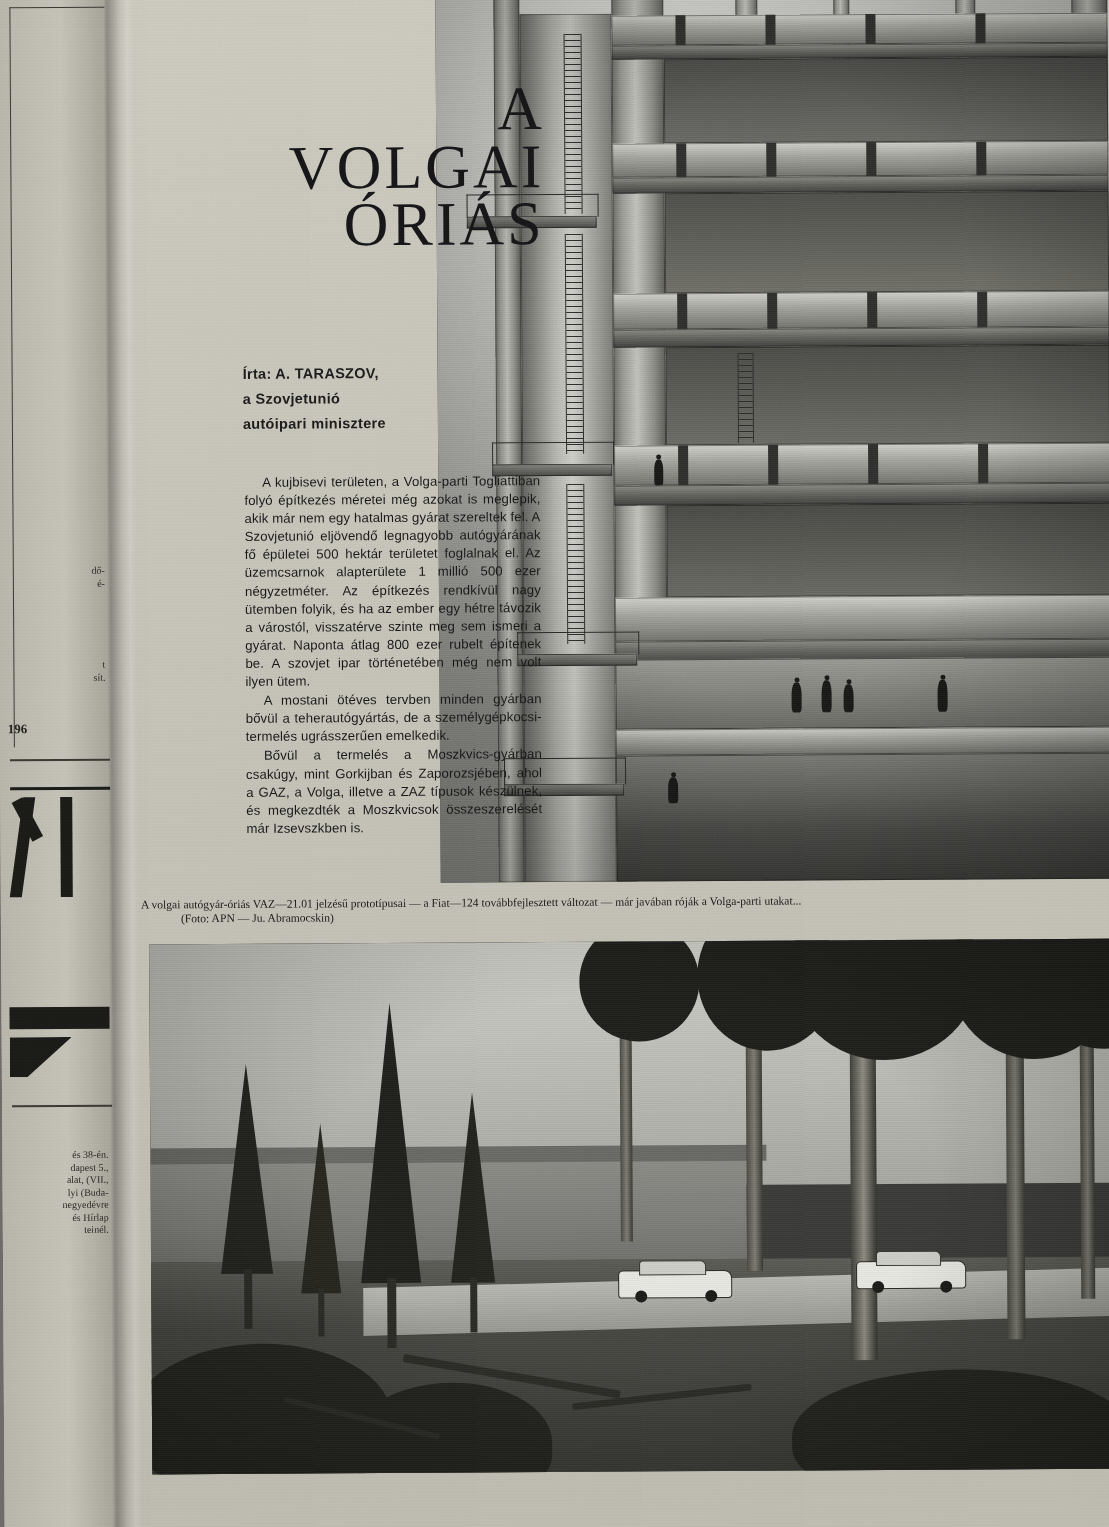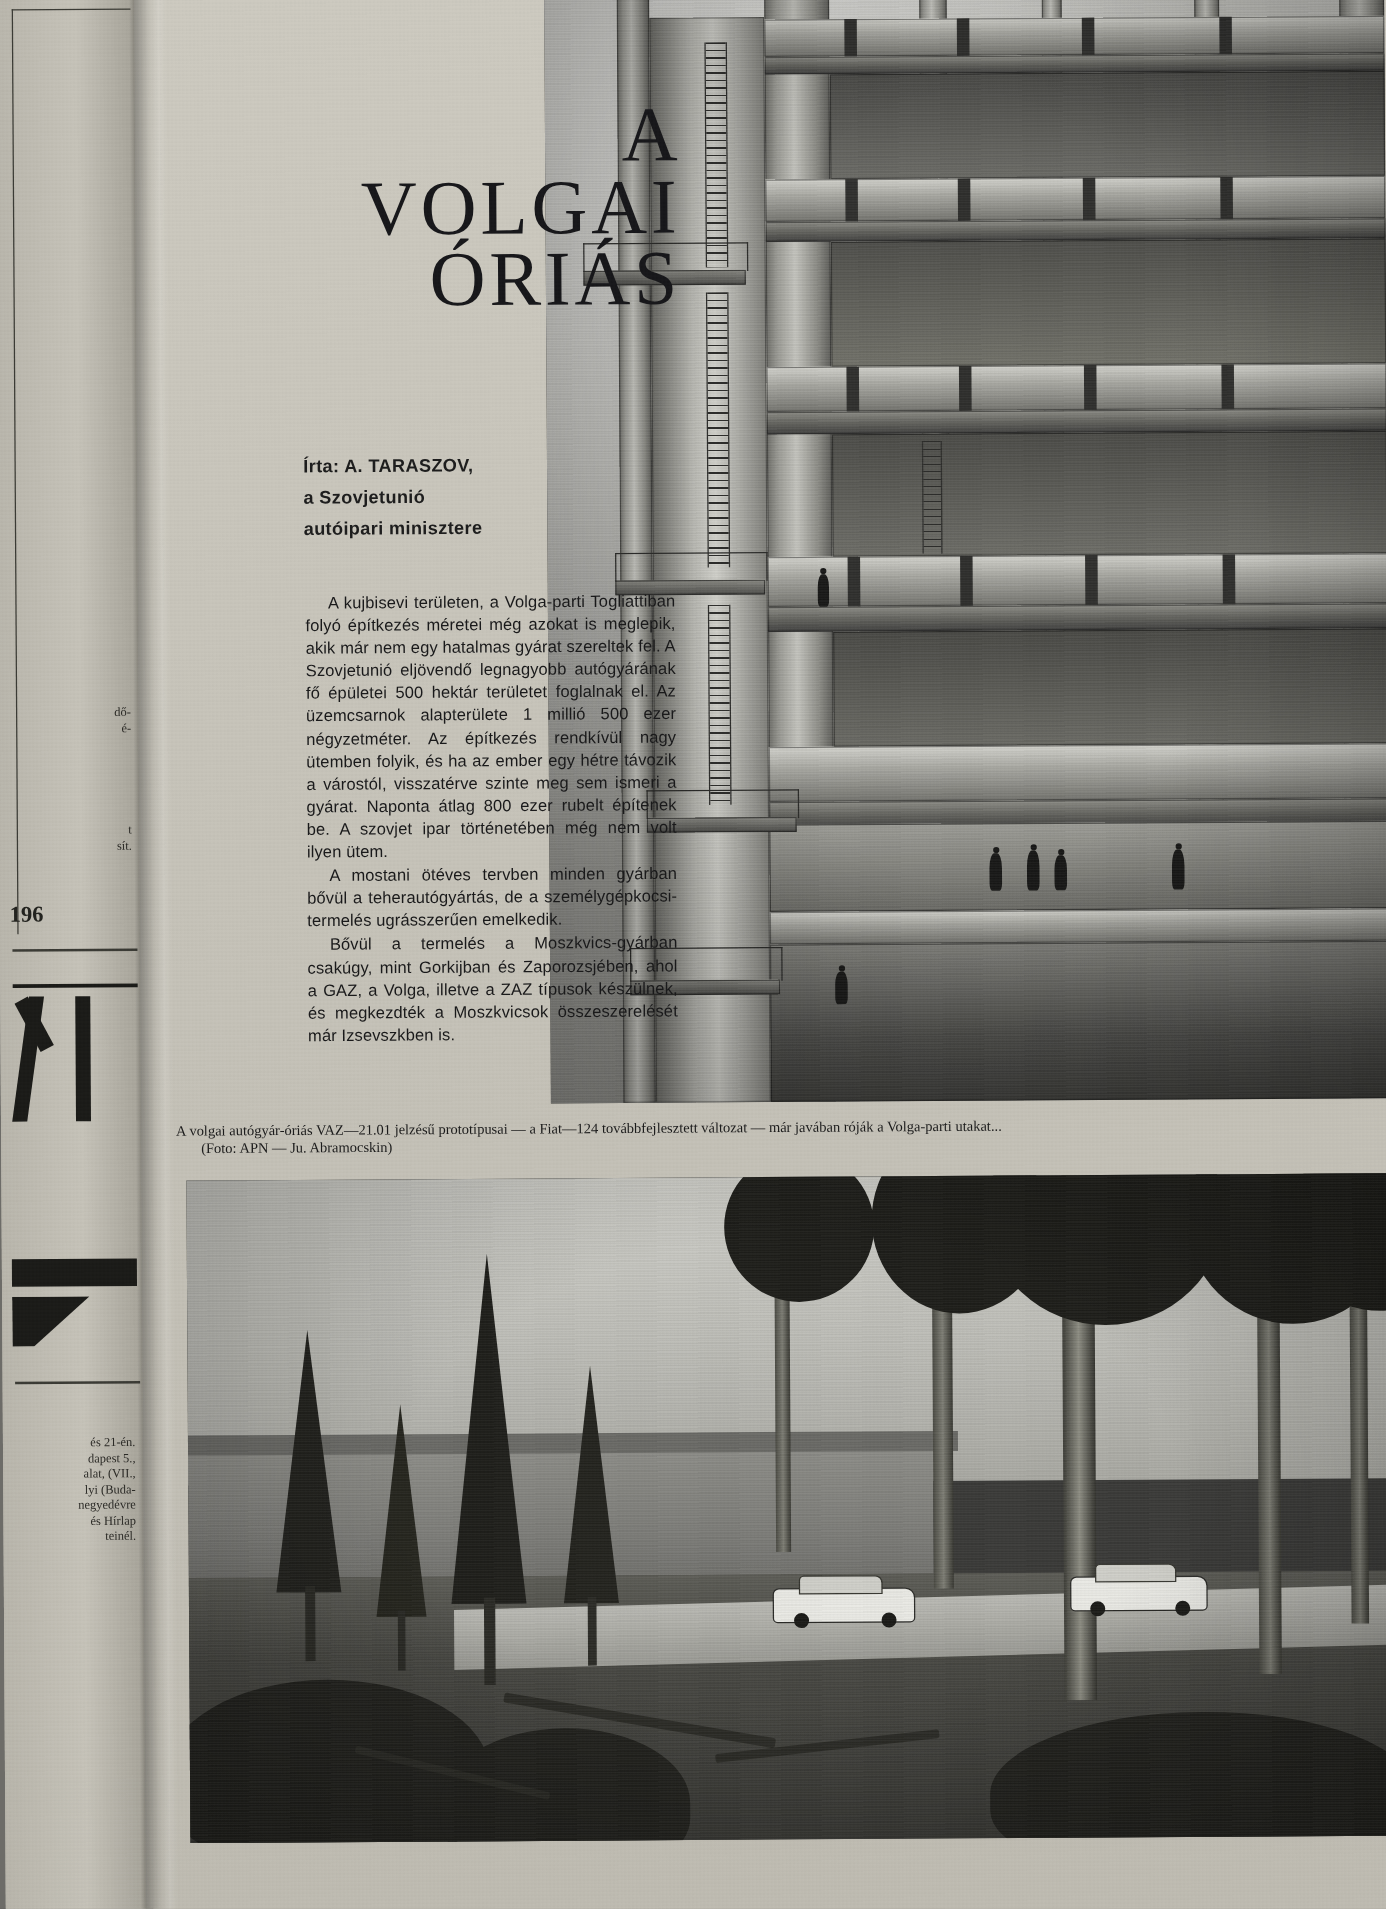--- a/index.html
+++ b/index.html
@@ -74,21 +74,21 @@
     white-space: pre-line;
     font-family: "Liberation Serif", serif;
     font-size: 10px;
     line-height: 12.5px;
     color: #2b2a26;
   }
   .edge-num {
     position: absolute;
     font-family: "Liberation Serif", serif;
     font-weight: bold;
-    font-size: 18px;
+    font-size: 13px;
     color: #23231f;
   }
   .edge-blob {
     position: absolute;
     background: #1b1b18;
   }
 
   
   .headline {
     position: absolute;
@@ -159,21 +159,21 @@
     left: 140px;
     top: 902px;
     width: 800px;
     font-family: "Liberation Serif", serif;
     font-size: 11.6px;
     line-height: 14px;
     color: #1b1b1b;
   }
   .caption .credit {
     display: inline-block;
-    margin-left: 20px;
+    margin-left: 40px;
   }
 
   
   .sky {
     position: absolute; inset: 0;
     background: linear-gradient(180deg,#c9c9c4 0%, #b8b8b3 30%, #a9a9a4 60%, #9b9b96 100%);
   }
   .sky .mottle {
     position:absolute; inset:0;
     background:
@@ -342,21 +342,21 @@
       <div class="edge-rule" style="left:10px; top:762px; width:100px; height:2px;"></div>
 
       <div class="edge-blob" style="left:10px; top:790px; width:100px; height:3px;"></div>
       <div class="edge-blob" style="left:16px; top:800px; width:12px; height:100px; transform:skewX(-8deg);"></div>
       <div class="edge-blob" style="left:60px; top:800px; width:12px; height:100px;"></div>
       <div class="edge-blob" style="left:22px; top:800px; width:44px; height:12px; transform:rotate(62deg); transform-origin:left top;"></div>
       <div class="edge-blob" style="left:8px; top:1010px; width:100px; height:22px;"></div>
       <div class="edge-blob" style="left:8px; top:1040px; width:62px; height:40px; clip-path: polygon(0 0,100% 0,28% 100%,0 100%);"></div>
       <div class="edge-rule" style="left:10px; top:1108px; width:100px; height:2px;"></div>
 
-      <div class="edge-text" style="left:0px; top:1152px; width:106px;">és 21-én.
+      <div class="edge-text" style="left:0px; top:1152px; width:106px;">és 38-én.
 dapest 5.,
 alat, (VII.,
 lyi (Buda-
 negyedévre
 és Hírlap
 teinél.</div>
     </div>
 
     <div class="page-inner">
 

